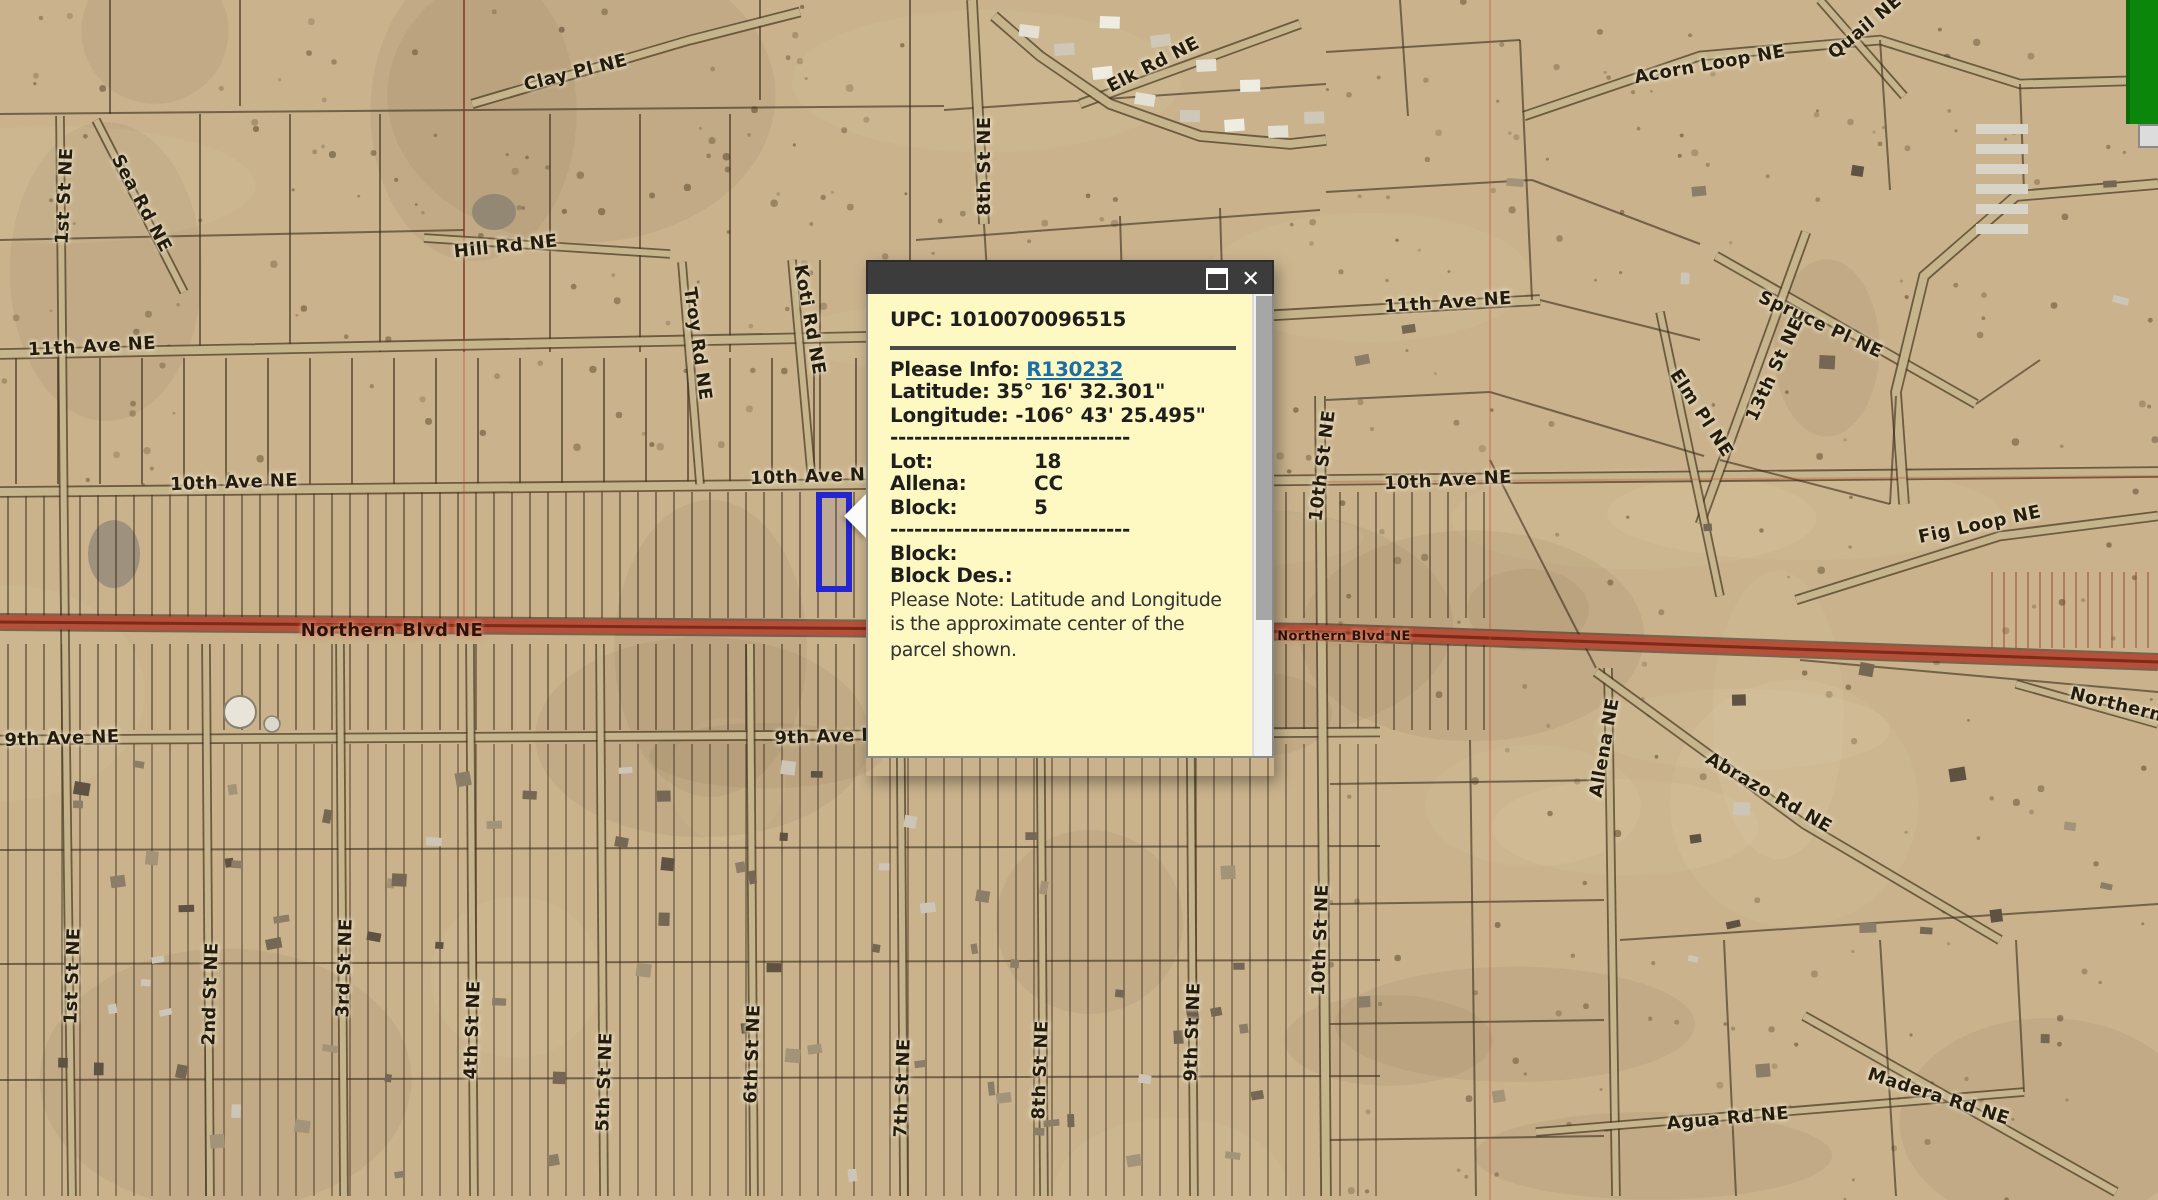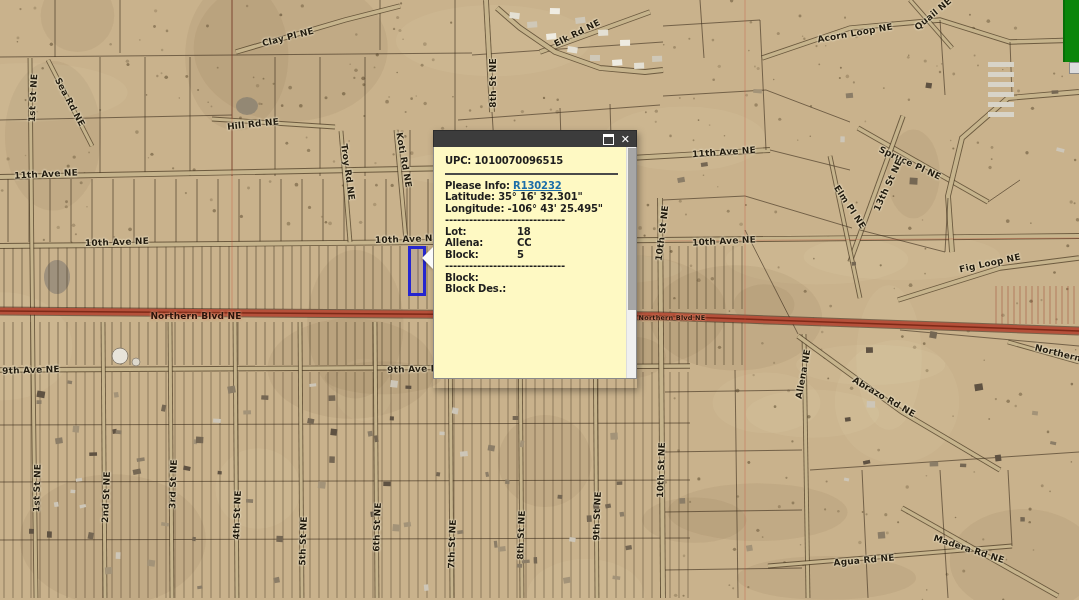--- a/index.html
+++ b/index.html
@@ -1071,19 +1071,20 @@
           <span class="k">Allena:</span>
           <span>CC</span>
         </div>
         <div class="kv">
           <span class="k">Block:</span>
           <span>5</span>
         </div>
         <p class="p-sep p-sep2">------------------------------</p>
         <p class="p-tract">Block:</p>
         <p>Block Des.:</p>
+        <p class="p-note">Please Note: Latitude and Longitude is the approximate center of the parcel shown.</p>
       </div>
       <div class="popup-scroll">
         <div class="thumb"></div>
       </div>
     </div>
   </div>
 </div>
 
 </body></html>

